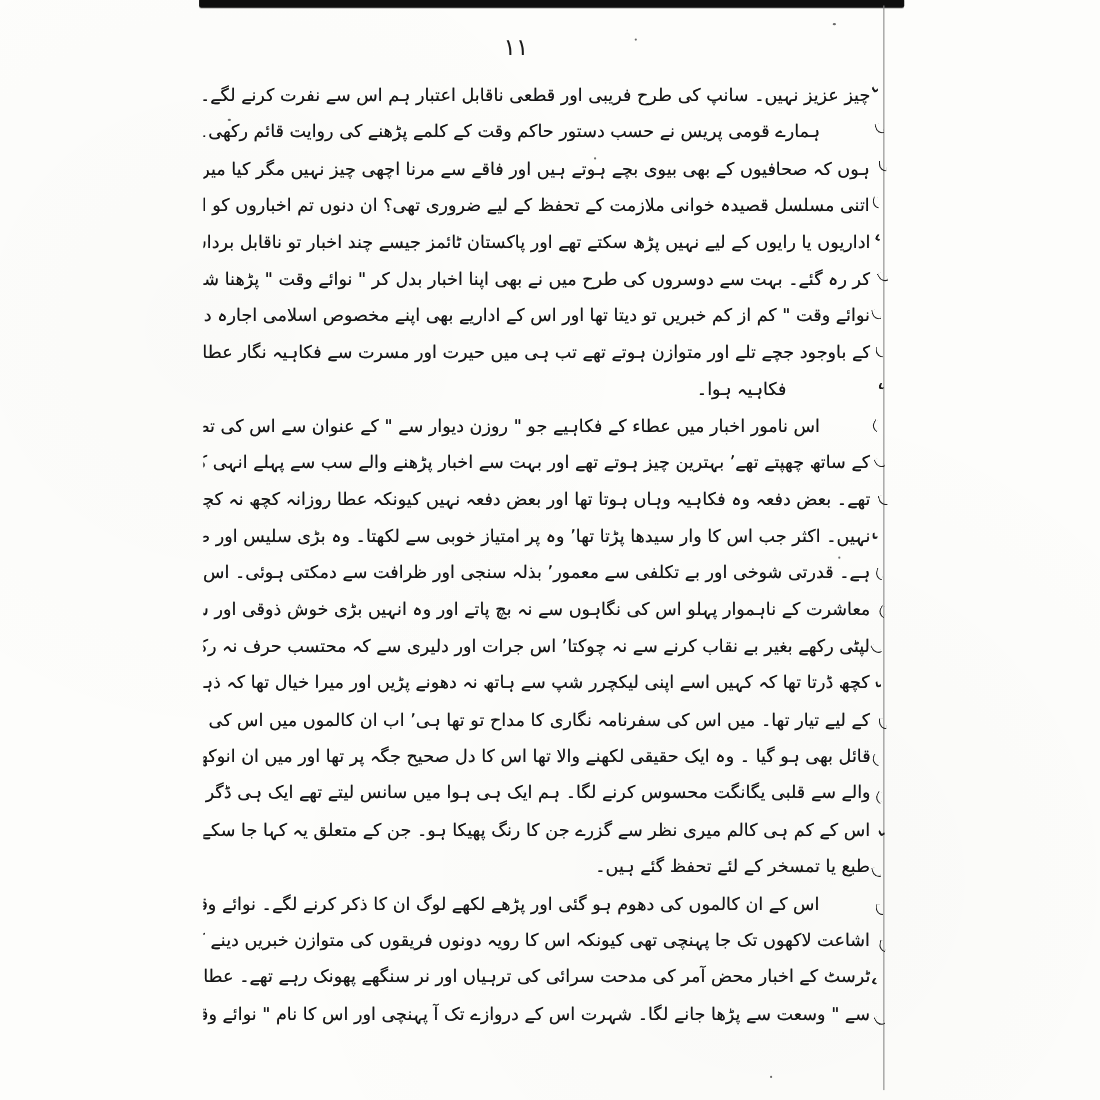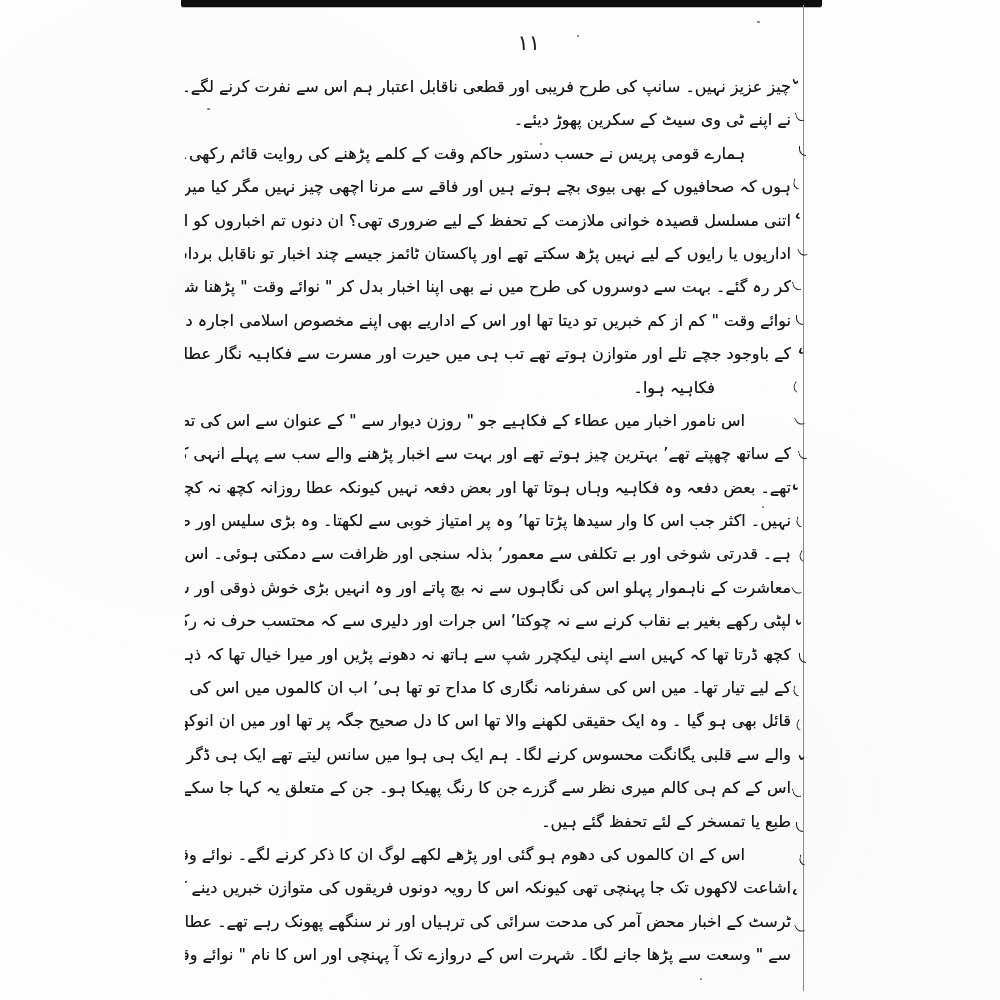--- a/index.html
+++ b/index.html
@@ -20,22 +20,22 @@
   }
   .top-edge-notch{
     position:absolute;left:785px;top:-2px;width:5px;height:11px;
     background:#fdfdfb;transform:rotate(18deg);
   }
   .gutter-line{
     position:absolute;left:803px;top:5px;width:1px;height:986px;
     background:#8a8a8a;
   }
   .page-number{
-    position:absolute;left:450px;top:28px;width:90px;height:30px;
-    font-size:21px;line-height:30px;color:#1b1b1b;
+    position:absolute;left:424px;top:28px;width:90px;height:30px;
+    text-align:center;font-size:21px;line-height:30px;color:#1b1b1b;
     letter-spacing:1px;
   }
   .text-block{
     position:absolute;left:185px;top:70px;width:606px;
     direction:rtl;color:#161616;
   }
   .line{
     white-space:nowrap;overflow:hidden;height:33.4px;
     font:16px/33.4px "DejaVu Sans",sans-serif;
     text-align:justify;text-align-last:justify;
@@ -60,21 +60,20 @@
   <div class="top-edge-band">
     <div class="top-edge-notch"></div>
   </div>
 
   <div class="gutter-line"></div>
 
   <div class="page-number" dir="rtl">۱۱</div>
 
   <div class="text-block" dir="rtl" lang="ur">
       <div class="line full">چیز عزیز نہیں۔ سانپ کی طرح فریبی اور قطعی ناقابل اعتبار ہم اس سے نفرت کرنے لگے۔ ایک دو لوگوں</div>
-      <div class="line end">نے اپنے ٹی وی سیٹ کے سکرین پھوڑ دیئے۔</div>
       <div class="line start">ہمارے قومی پریس نے حسب دستور حاکم وقت کے کلمے پڑھنے کی روایت قائم رکھی۔ میں جانتا</div>
       <div class="line full">ہوں کہ صحافیوں کے بھی بیوی بچے ہوتے ہیں اور فاقے سے مرنا اچھی چیز نہیں مگر کیا میراثیوں کی طرز کی</div>
       <div class="line full">اتنی مسلسل قصیدہ خوانی ملازمت کے تحفظ کے لیے ضروری تھی؟ ان دنوں تم اخباروں کو ان کی خبروں یا</div>
       <div class="line full">اداریوں یا رایوں کے لیے نہیں پڑھ سکتے تھے اور پاکستان ٹائمز جیسے چند اخبار تو ناقابل برداشت چیتھڑے بن</div>
       <div class="line full">کر رہ گئے۔ بہت سے دوسروں کی طرح میں نے بھی اپنا اخبار بدل کر " نوائے وقت " پڑھنا شروع کیا "</div>
       <div class="line full">نوائے وقت " کم از کم خبریں تو دیتا تھا اور اس کے اداریے بھی اپنے مخصوص اسلامی اجارہ داری کے مزاج</div>
       <div class="line full">کے باوجود جچے تلے اور متوازن ہوتے تھے تب ہی میں حیرت اور مسرت سے فکاہیہ نگار عطاء الحق سے اصل</div>
       <div class="line end-indent">فکاہیہ ہوا۔</div>
       <div class="line start">اس نامور اخبار میں عطاء کے فکاہیے جو " روزن دیوار سے " کے عنوان سے اس کی تصویر</div>
       <div class="line full">کے ساتھ چھپتے تھے’ بہترین چیز ہوتے تھے اور بہت سے اخبار پڑھنے والے سب سے پہلے انہی کا ورق الٹتے</div>

